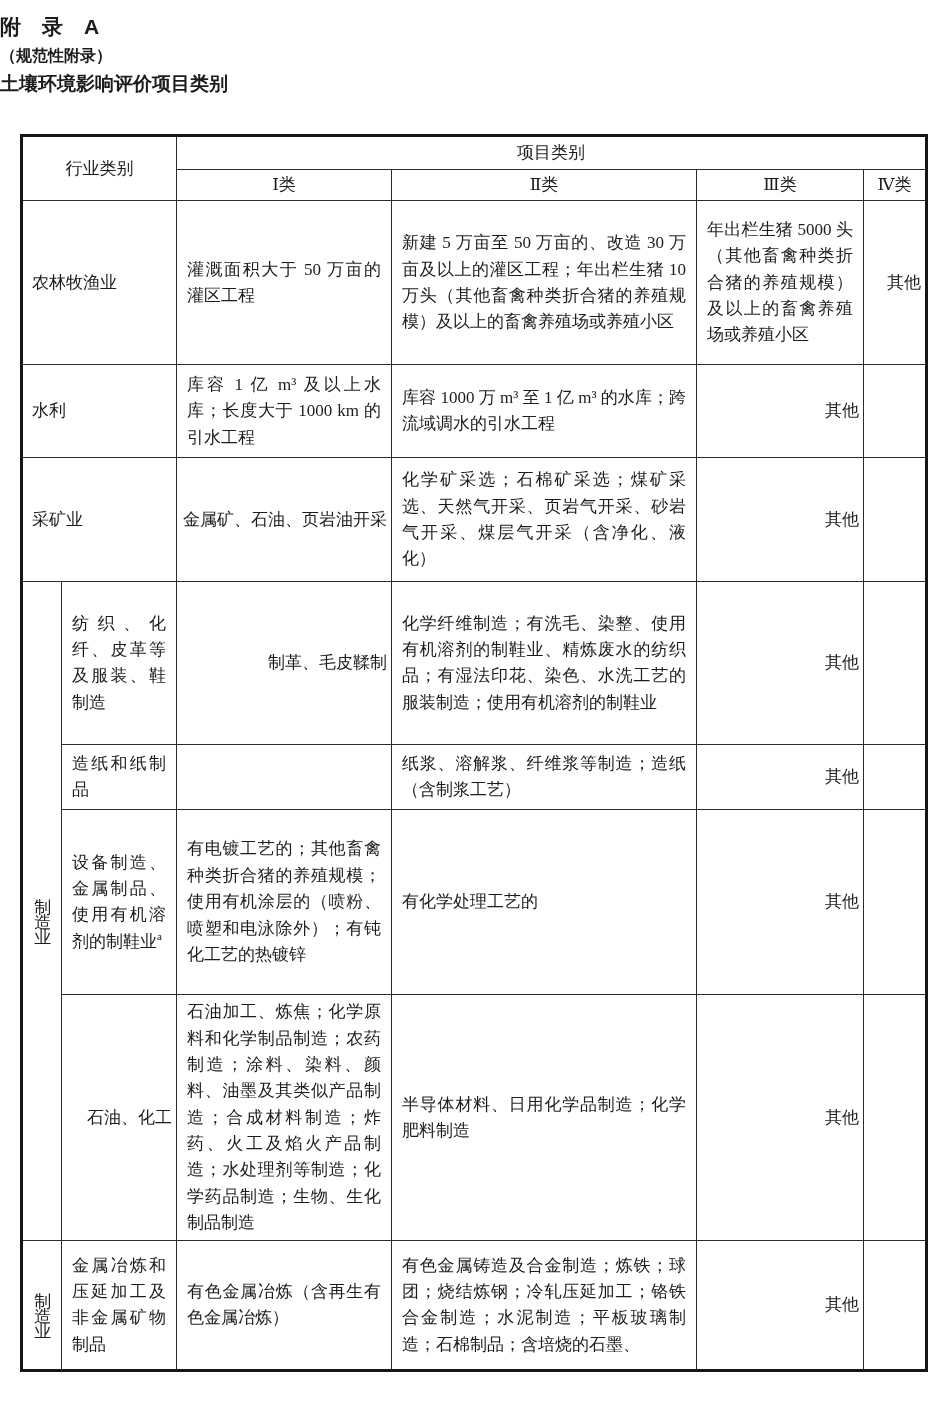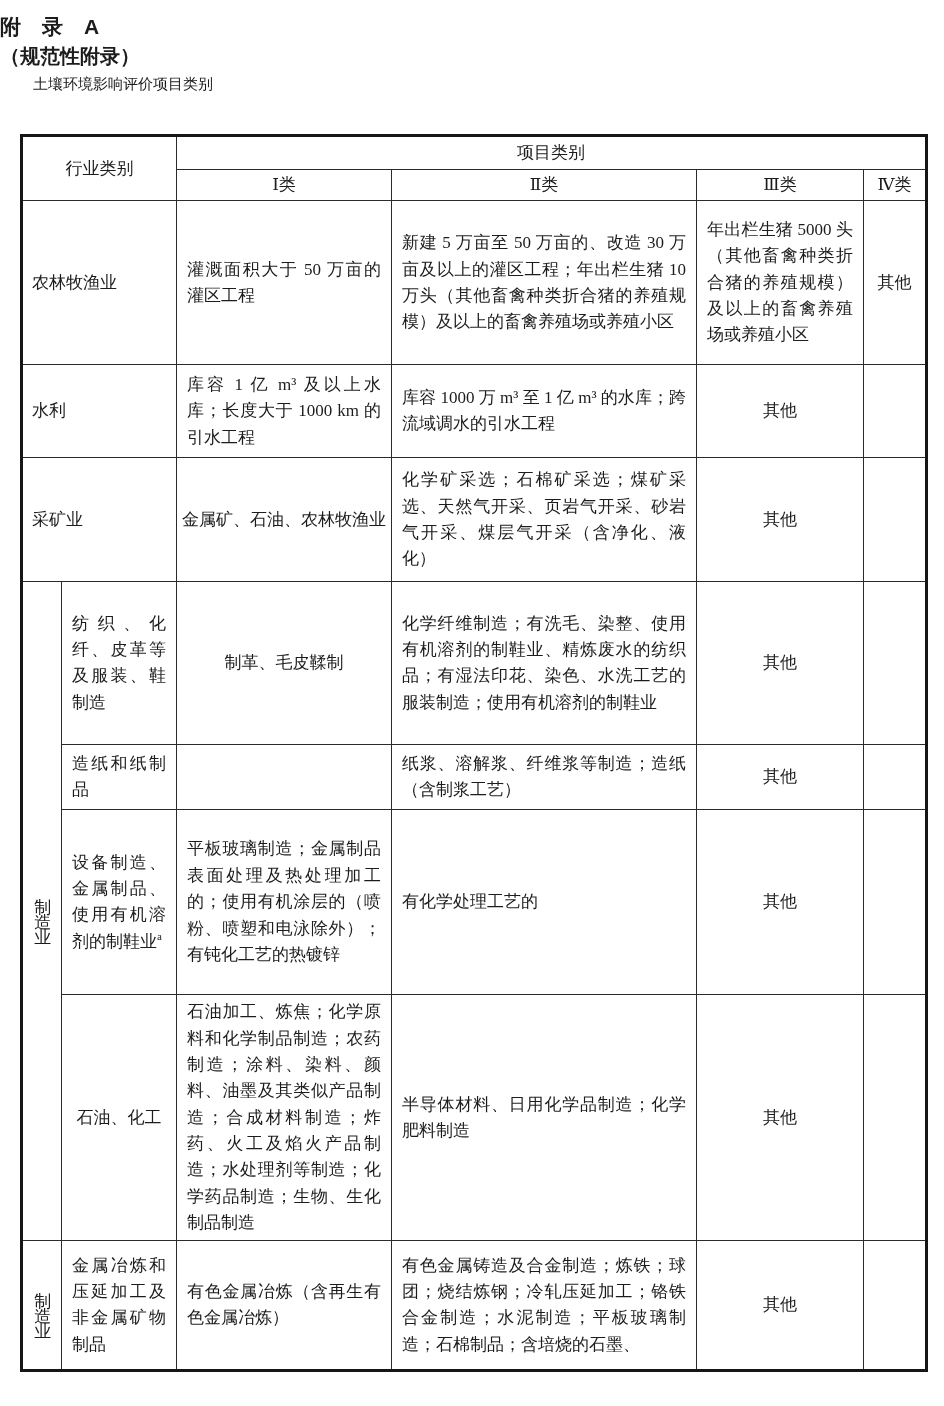--- a/index.html
+++ b/index.html
@@ -4,22 +4,22 @@
 <style>
   html,body{margin:0;padding:0;background:#ffffff;}
   body{
     width:944px;height:1406px;
     font-family:"Liberation Serif","DejaVu Serif",serif;
     color:#1c1c1c;
     overflow:hidden;
   }
   .titles{padding-top:12px;text-align:left;font-family:"Liberation Sans","DejaVu Sans",sans-serif;}
   .t1{font-size:21px;font-weight:700;line-height:30px;}
-  .t2{font-size:20px;font-weight:700;line-height:28px;}
-  .t3{font-size:15px;font-weight:400;line-height:28px;margin-left:33px;}
+  .t2{font-size:16px;font-weight:700;line-height:28px;}
+  .t3{font-size:19px;font-weight:700;line-height:28px;}
   .caption{
     margin-top:36px;text-align:center;
     font-family:"Liberation Sans","DejaVu Sans",sans-serif;
     font-size:18px;font-weight:700;line-height:28px;
   }
   table.main{
     margin:33px 0 0 20px;
     width:905px;
     border-collapse:collapse;
     table-layout:fixed;
@@ -28,21 +28,21 @@
   td{
     border:1px solid #2b2b2b;
     font-size:17px;
     line-height:1.55;
     padding:4px 10px;
     vertical-align:middle;
     color:#1c1c1c;
     overflow:hidden;
   }
   td.hd{text-align:center;padding:2px 2px;}
-  td.c{text-align:center;padding:4px 4px;}
+  td.c{text-align:right;padding:4px 4px;}
   td.j{text-align:justify;text-justify:inter-character;}
   td.ind{padding-left:9px;}
   td.vert{text-align:center;padding:2px;}
   td.vert span{
     writing-mode:vertical-lr;
     text-orientation:upright;
     letter-spacing:15px;
     display:inline-block;
   }
   sup.fn{font-size:11px;line-height:0;}
@@ -91,21 +91,21 @@
   <tr style="height:93px">
     <td class="ind" colspan="2">水利</td>
     <td class="j">库容 1 亿 m³ 及以上水库；长度大于 1000 km 的引水工程</td>
     <td class="j">库容 1000 万 m³ 至 1 亿 m³ 的水库；跨流域调水的引水工程</td>
     <td class="c">其他</td>
     <td class="c"></td>
   </tr>
 
   <tr style="height:124px">
     <td class="ind" colspan="2">采矿业</td>
-    <td class="c">金属矿、石油、农林牧渔业</td>
+    <td class="c">金属矿、石油、页岩油开采</td>
     <td class="j">化学矿采选；石棉矿采选；煤矿采选、天然气开采、页岩气开采、砂岩气开采、煤层气开采（含净化、液化）</td>
     <td class="c">其他</td>
     <td class="c"></td>
   </tr>
 
   <tr style="height:163px">
     <td class="vert" rowspan="4"><span>制造业</span></td>
     <td class="j">纺织、化纤、皮革等及服装、鞋制造</td>
     <td class="c">制革、毛皮鞣制</td>
     <td class="j">化学纤维制造；有洗毛、染整、使用有机溶剂的制鞋业、精炼废水的纺织品；有湿法印花、染色、水洗工艺的服装制造；使用有机溶剂的制鞋业</td>
@@ -114,21 +114,21 @@
   </tr>
   <tr style="height:65px">
     <td class="j">造纸和纸制品</td>
     <td class="c"></td>
     <td class="j">纸浆、溶解浆、纤维浆等制造；造纸（含制浆工艺）</td>
     <td class="c">其他</td>
     <td class="c"></td>
   </tr>
   <tr style="height:185px">
     <td class="j"><span>设备制造、金属制品、使用有机溶剂的制鞋业</span><sup class="fn">a</sup></td>
-    <td class="j">平板玻璃制造；金属制品表面处理及热处理加工的；使用有机涂层的（喷粉、喷塑和电泳除外）；有钝化工艺的热镀锌</td>
+    <td class="j">有电镀工艺的；其他畜禽种类折合猪的养殖规模；使用有机涂层的（喷粉、喷塑和电泳除外）；有钝化工艺的热镀锌</td>
     <td class="j">有化学处理工艺的</td>
     <td class="c">其他</td>
     <td class="c"></td>
   </tr>
   <tr style="height:235px">
     <td class="c">石油、化工</td>
     <td class="j">石油加工、炼焦；化学原料和化学制品制造；农药制造；涂料、染料、颜料、油墨及其类似产品制造；合成材料制造；炸药、火工及焰火产品制造；水处理剂等制造；化学药品制造；生物、生化制品制造</td>
     <td class="j">半导体材料、日用化学品制造；化学肥料制造</td>
     <td class="c">其他</td>
     <td class="c"></td>

